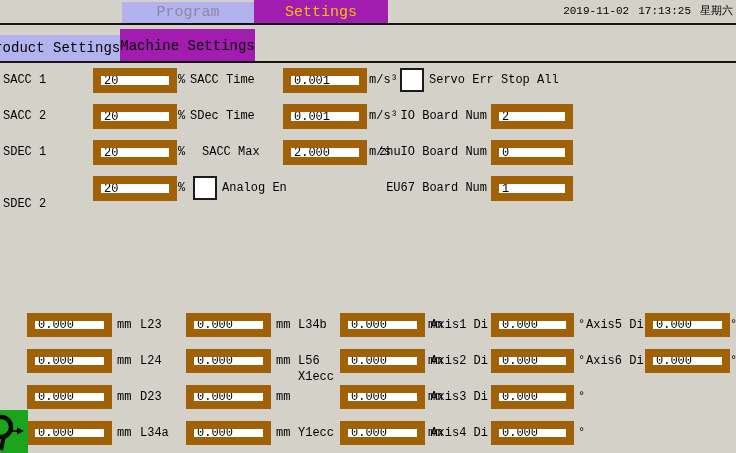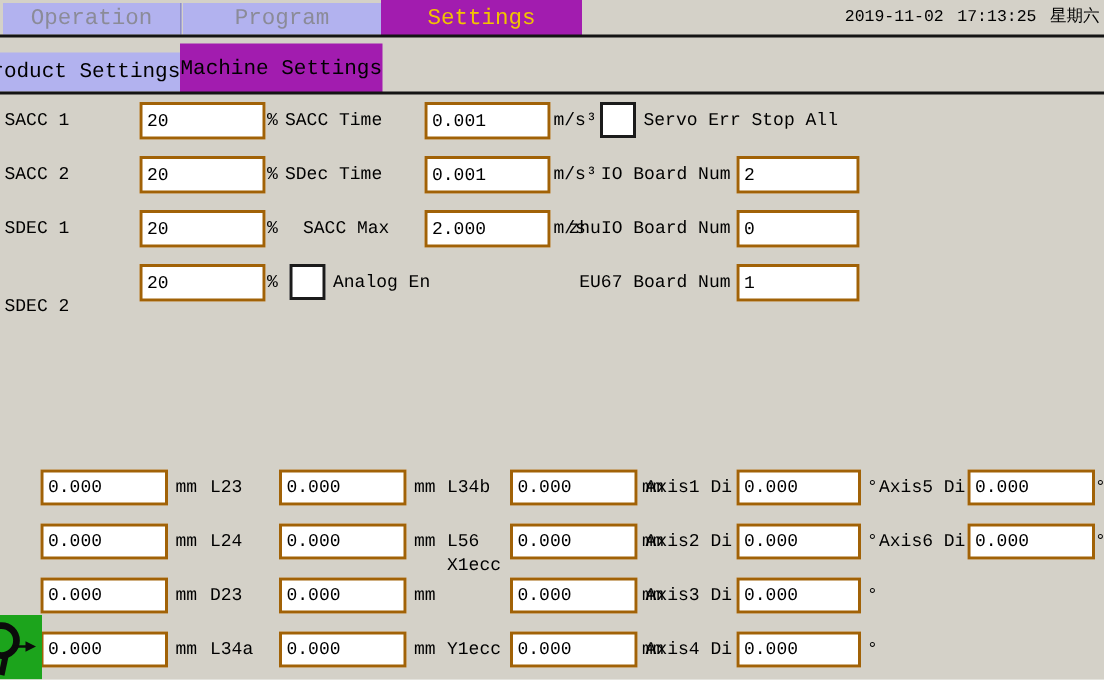--- a/index.html
+++ b/index.html
@@ -13,37 +13,34 @@
   .toplbl{font-size:15px;color:#8b8b98;}
   .gold{color:#f2c400;}
   .subgold{color:#d8a800;}
   .sublbl{font-size:14px;color:#000;white-space:pre;}
   .hline{position:absolute;left:0;width:736px;height:2px;background:#141414;}
   .lbl{position:absolute;font-size:12px;height:25px;line-height:25px;white-space:pre;color:#000;}
   .blbl{height:24px;line-height:24px;}
   .rlbl{text-align:right;}
   .ibox{
     position:absolute;width:84px;height:25px;box-sizing:border-box;
-    border:2px solid #a16207;background:#fff;border-radius:0;
+    border:8px solid #a16207;background:#fff;border-radius:0;
     font:12px "Liberation Mono",monospace;padding:0 3px;color:#000;outline:none;
   }
   .bbox{height:24px;width:85px;}
   .cb{position:absolute;width:24px;height:24px;box-sizing:border-box;border:2px solid #1b1b1b;background:#fff;}
   .datetime{position:absolute;top:3px;right:3px;font-size:11px;white-space:pre;color:#000;}
   .dtpart{margin-left:9px;}
   .greenbtn{position:absolute;left:0;top:410px;width:28px;height:43px;background:#1ca41c;}
 </style>
 </head>
 <body>
 
 <div class="screen">
 
-  <div class="tab lav" style="left:2px;top:2px;width:119px;height:21px;border-right:1px solid #8f8fc9;">
-    <span class="toplbl">Operation</span>
-  </div>
   <div class="tab lav" style="left:122px;top:2px;width:132px;height:21px;">
     <span class="toplbl">Program</span>
   </div>
   <div class="tab red" style="left:254px;top:0px;width:134px;height:24px;">
     <span class="toplbl gold">Settings</span>
   </div>
 
   <div class="datetime"><span>2019-11-02</span><span class="dtpart">17:13:25</span><span class="dtpart">星期六</span></div>
 
   <div class="hline" style="top:23px;"></div>

